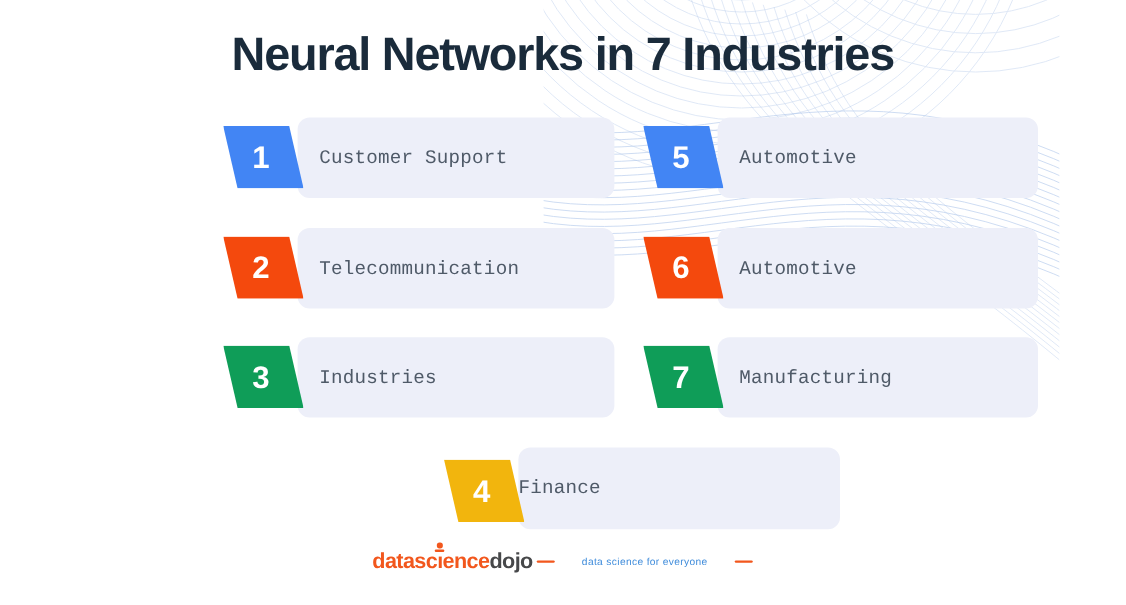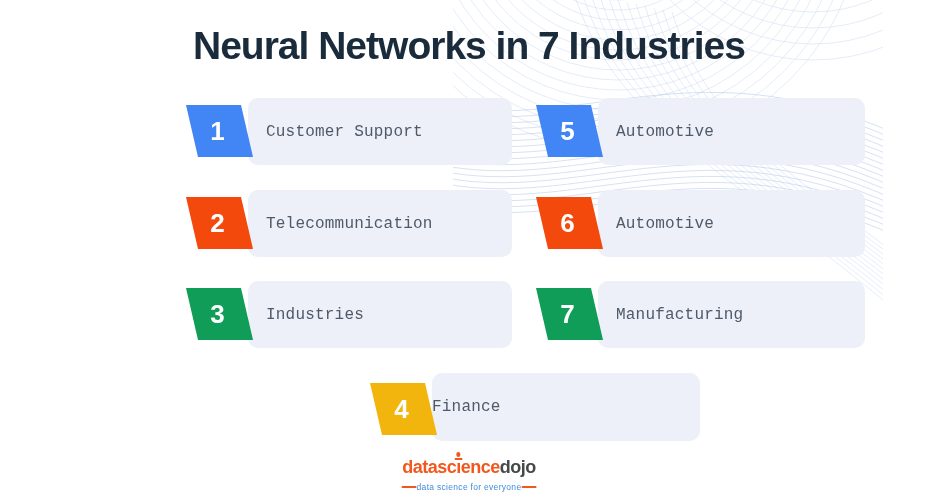--- a/index.html
+++ b/index.html
@@ -38,41 +38,41 @@
     display:flex;align-items:center;justify-content:center;
   }
   .num{
     color:var(--number_text,#fff);font-size:26px;font-weight:700;
     transform:translateX(-2px);
   }
 
   
   .logo{
     position:absolute;left:50%;top:457px;transform:translateX(-50%);
-    display:flex;flex-direction:column;align-items:center;gap:3px;
+    display:flex;flex-direction:row;align-items:center;gap:3px;
   }
   .logo-word{
     font-size:18px;font-weight:700;letter-spacing:-.5px;line-height:1.2;
     white-space:nowrap;
   }
   .lw-orange{color:var(--logo_orange,#F2571D);}
   .lw-gray{color:var(--logo_gray,#47484A);}
   .ninja-i{position:relative;display:inline-block;}
   .ninja-head{
     position:absolute;left:50%;top:-5px;transform:translateX(-50%);
     width:4.5px;height:4.5px;border-radius:50%;
     background:var(--logo_orange,#F2571D);
   }
   .ninja-arms{
     position:absolute;left:50%;top:1px;transform:translateX(-50%);
     width:8px;height:1.6px;border-radius:1px;
     background:var(--logo_orange,#F2571D);
   }
   .tagline{
-    display:flex;align-items:center;gap:0;
+    display:flex;align-items:center;gap:23px;
     font-size:8.5px;color:var(--tagline_blue,#3F8CDB);letter-spacing:.3px;
     white-space:nowrap;
   }
   .tag-dash{
     width:15px;height:2px;border-radius:1px;
     background:var(--logo_orange,#F2571D);
   }
 </style>
 </head>
 <body>

